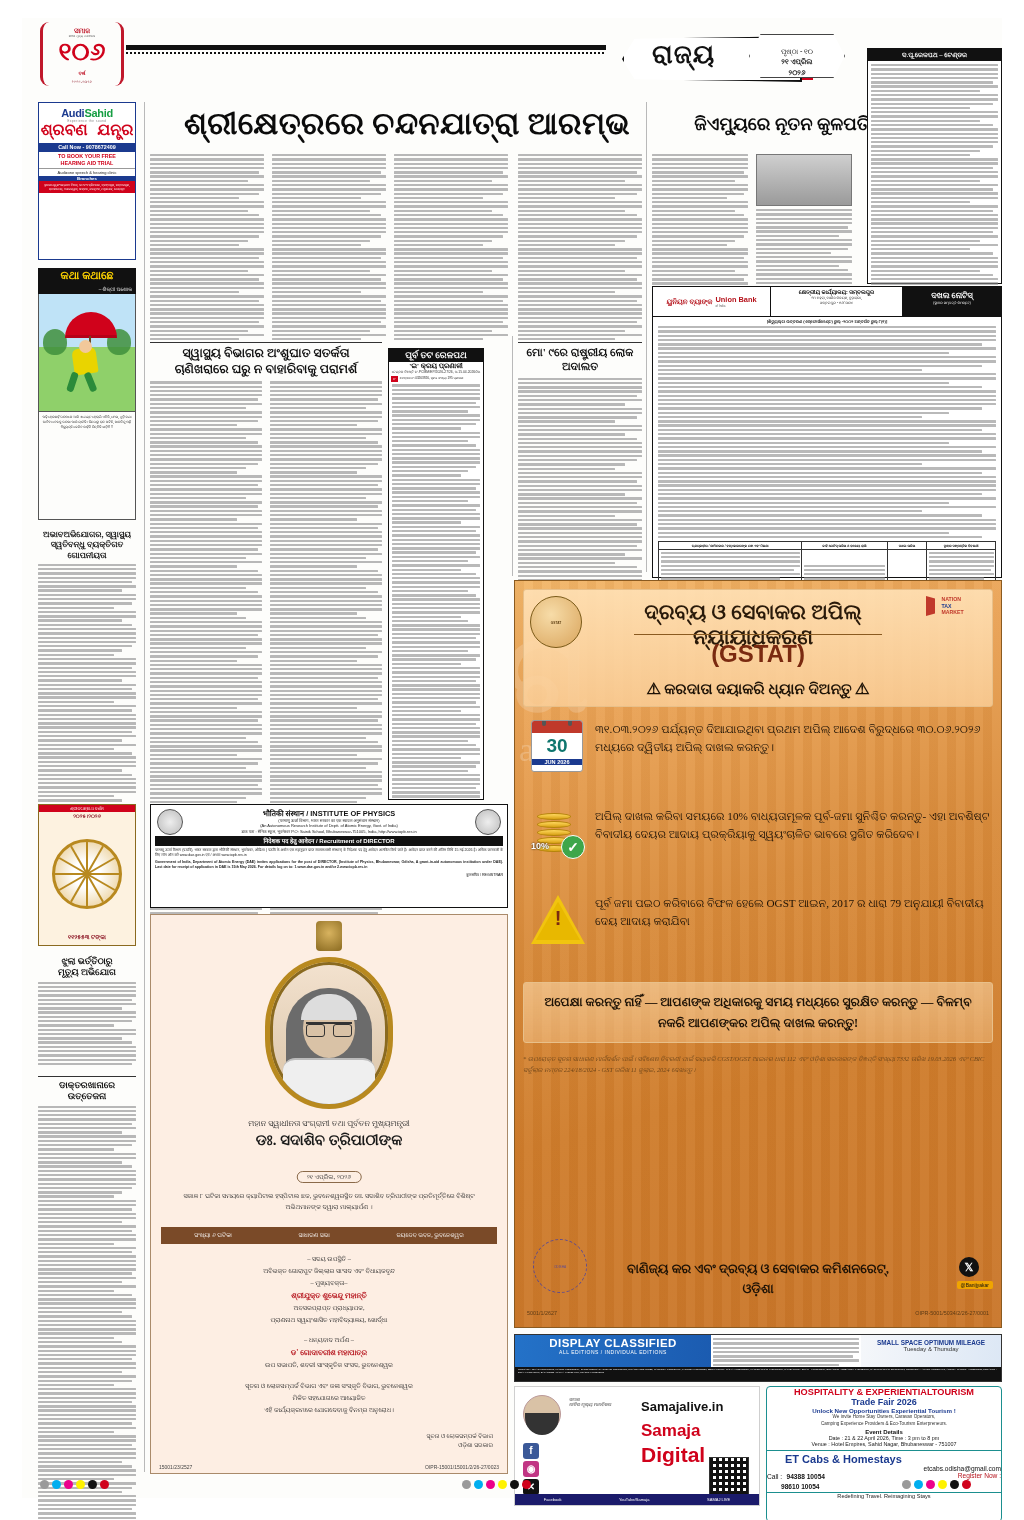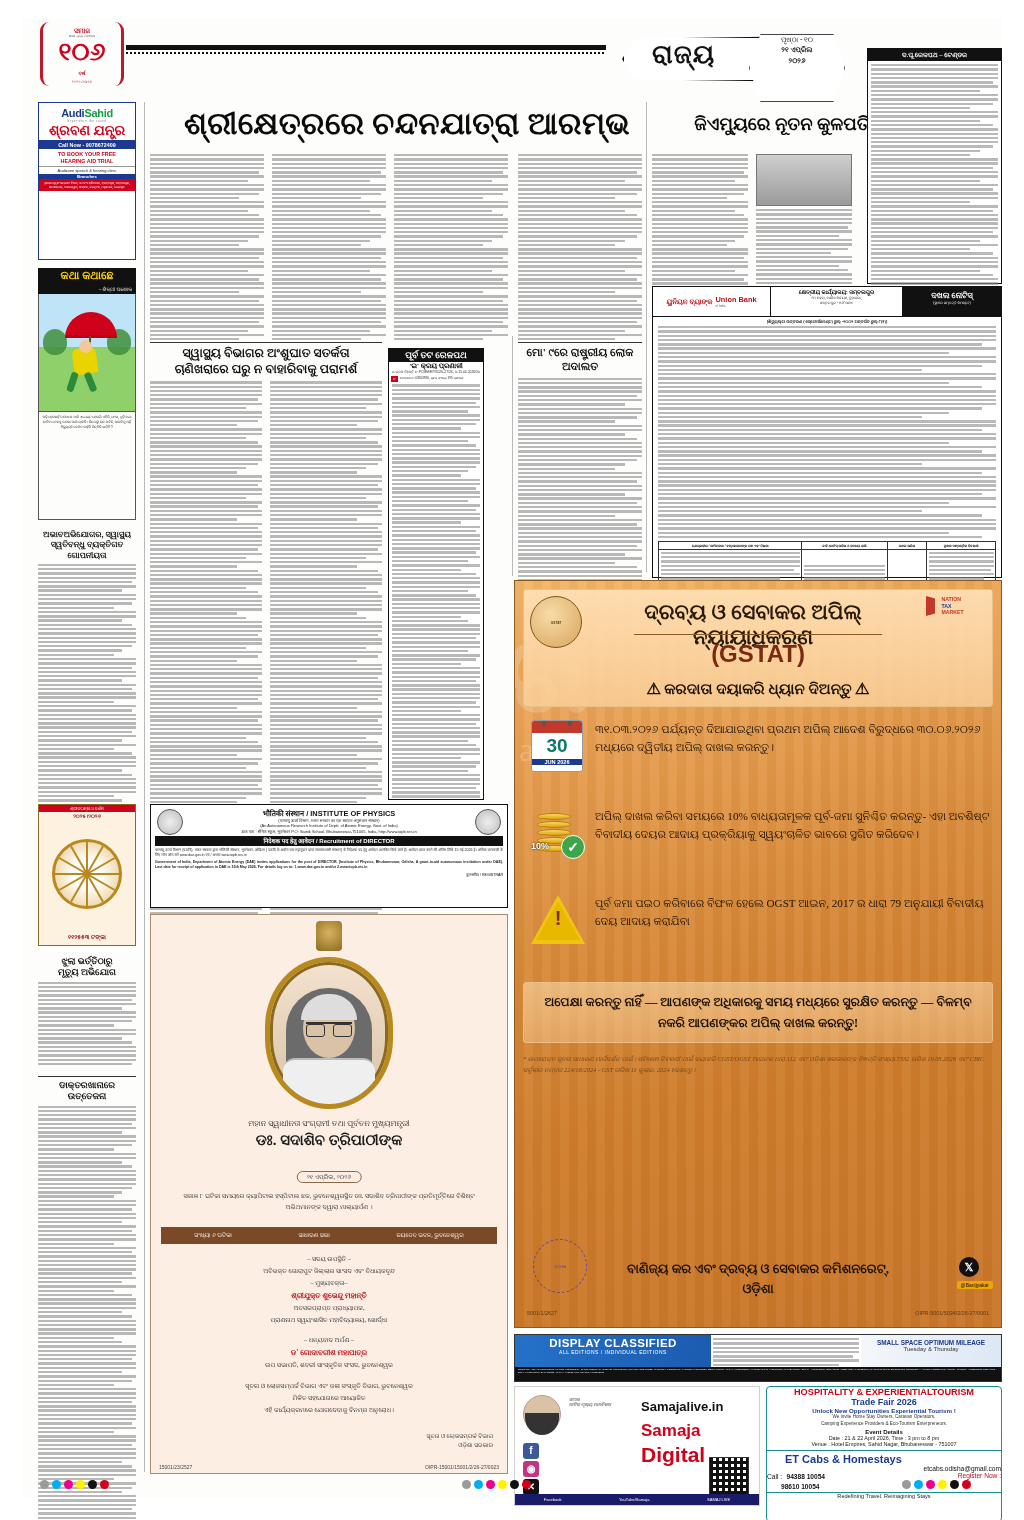--- a/index.html
+++ b/index.html
@@ -43,36 +43,36 @@
   .rule-wrap .r2{ position:absolute; left:0; right:0; top:10px; height:2px;
       background:repeating-linear-gradient(90deg,#111 0 2px, transparent 2px 4px);}
 
   .rajya-flag{ position:absolute; left:600px; top:18px; width:180px; height:46px; }
   .rajya-flag .poly{ position:absolute; inset:0; background:#fff; border:2.4px solid #111;
       clip-path:polygon(0% 50%, 7% 6%, 100% 0%, 100% 100%, 7% 94%); }
   .rajya-flag .txt{ position:absolute; left:30px; top:4px; font-size:26px; font-weight:bold;
       color:#111; font-family:"Liberation Serif",serif; letter-spacing:1px;
       -webkit-text-stroke:0px; }
   .redblock{ position:absolute; left:745px; top:22px; width:46px; height:40px; background:#d0021b;}
-  .hexbadge{ position:absolute; left:727px; top:16px; width:96px; height:68px; background:#fff;
+  .hexbadge{ position:absolute; left:727px; top:16px; width:96px; height:44px; background:#fff;
       border:1.6px solid #444;
       clip-path:polygon(12% 0,88% 0,100% 50%,88% 100%,12% 100%,0 50%);
-      text-align:center; padding-top:0;}
+      text-align:center; padding-top:12px;}
   .hexbadge div{ font-size:7.2px; color:#111; font-family:"Liberation Serif",serif; line-height:1.45;}
   .hexbadge .d2{ font-weight:bold; }
 
   
   .audizone{ position:absolute; left:16px; top:84px; width:98px; height:158px; background:#fff;
       border:1px solid #1b3a8f;}
   .az-top{ text-align:center; padding-top:4px; }
   .az-name{ font-size:11px; font-weight:bold; color:#1b3a8f; letter-spacing:-.3px;}
   .az-name b{ color:#179e43; }
   .az-tag{ font-size:2.8px; color:#777; letter-spacing:.6px;}
-  .az-od{ font-size:14px; color:#d0021b; font-weight:bold; text-align:center;
-      font-family:Liberation Serif, serif; line-height:1.1;}
+  .az-od{ font-size:16px; color:#d0021b; font-weight:bold; text-align:center;
+      font-family:Liberation Mono, monospace; line-height:1.1;}
   .az-call{ background:#1b3a8f; color:#fff; text-align:center; font-size:5.4px; font-weight:bold;
       padding:1.5px 0; margin-top:2px;}
   .az-free{ color:#d0021b; text-align:center; font-size:5.4px; font-weight:bold; line-height:1.25;
       padding:1.5px 0;}
   .az-cl{ text-align:center; font-size:4px; color:#222; padding:1px 2px; border-top:.6px solid #999;}
   .az-br{ background:#1b3a8f; color:#fff; text-align:center; font-size:4.4px; font-weight:bold;}
   .az-red{ background:#d0021b; color:#fff; font-size:3px; line-height:1.35; padding:2px 3px;
       text-align:center; font-family:"Liberation Serif",serif;}
 
   

